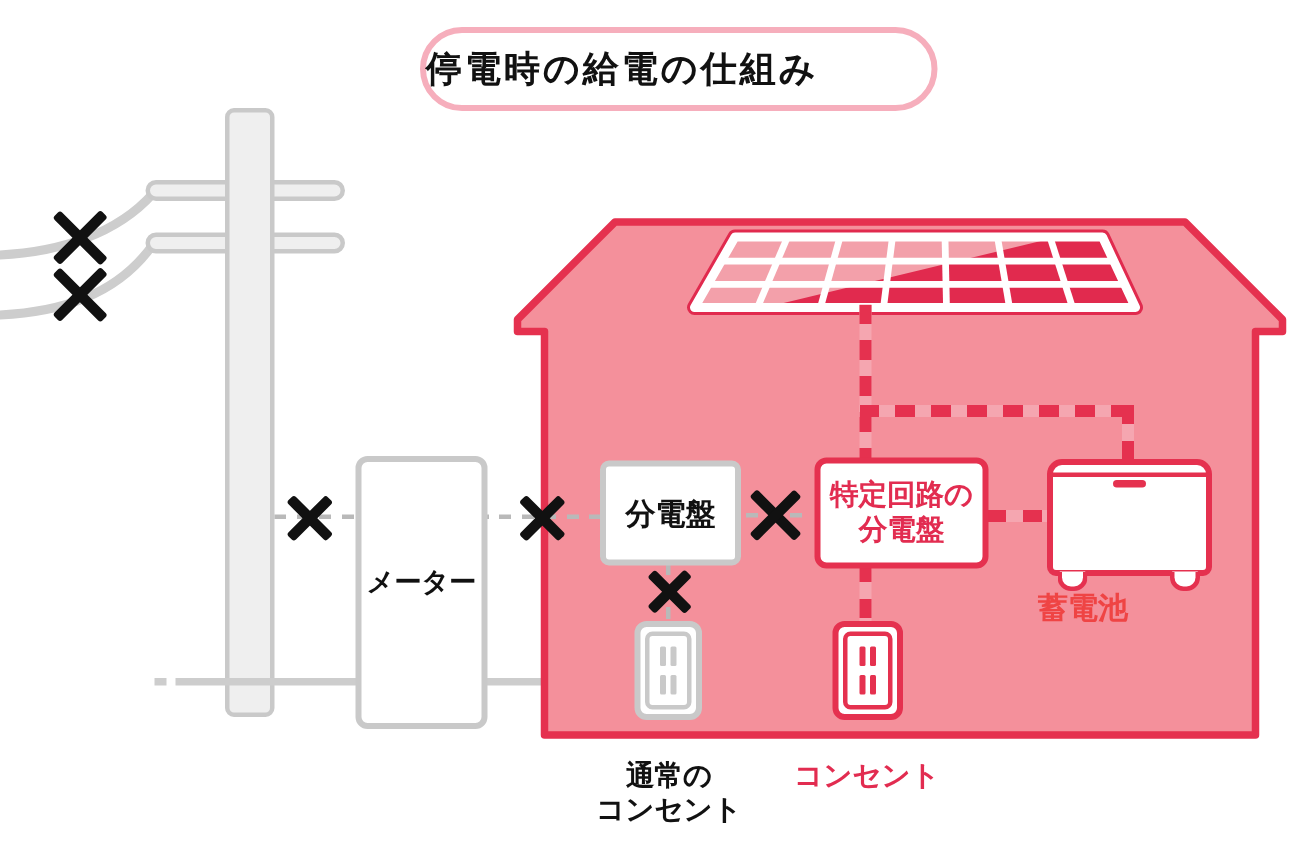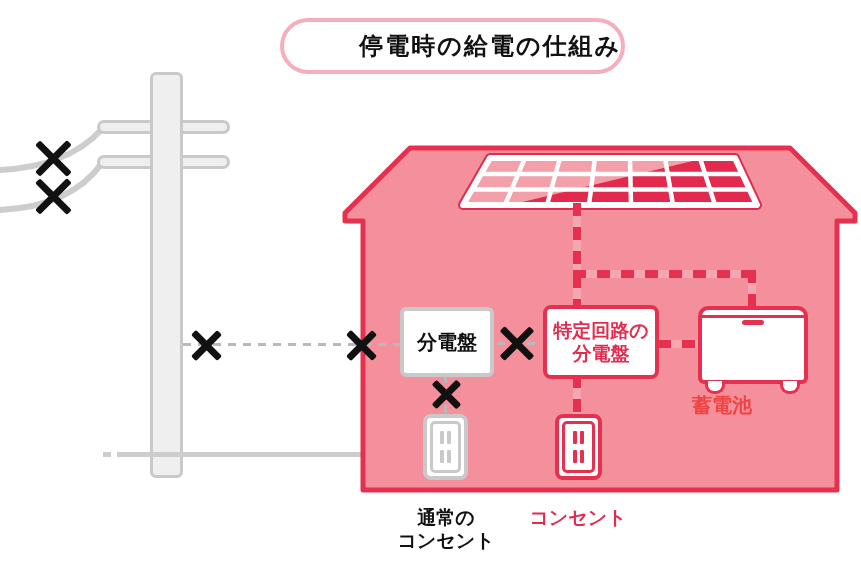--- a/index.html
+++ b/index.html
@@ -5,21 +5,21 @@
   html,body{margin:0;padding:0;background:#ffffff;}
   body{font-family:"DejaVu Sans","Liberation Sans",sans-serif;}
   #stage{position:relative;width:861px;height:571px;background:#ffffff;overflow:hidden;}
   #stage *{box-sizing:border-box;}
   .abs{position:absolute;}
 
   
   .title-box{
     left:280px;top:18px;width:345px;height:56px;
     background:#ffffff;border:4px solid #f6aebc;border-radius:28px;
-    display:flex;align-items:center;justify-content:flex-end;
+    display:flex;align-items:center;justify-content:flex-start;
   }
   .title-box span{font-size:24px;font-weight:bold;color:#111;letter-spacing:2px;}
 
   
   .pole-part{background:#efefef;border:3px solid #c9c9c9;}
   .ground-line{background:#cdcdcd;}
 
   
   .gdash-h{height:3px;background:repeating-linear-gradient(90deg,#b9b9b9 0 8px,rgba(0,0,0,0) 8px 15px);}
   .gdash-v{width:3px;background:repeating-linear-gradient(180deg,#b9b9b9 0 8px,rgba(0,0,0,0) 8px 15px);}
@@ -123,20 +123,23 @@
   <div class="abs gdash-h" style="left:183px;top:343px;width:217px;"></div>
   <div class="abs gdash-h" style="left:497px;top:342px;width:44px;"></div>
   <div class="abs gdash-v" style="left:444px;top:375px;height:40px;"></div>
 
   <div class="abs rdash-v" style="left:573px;top:203px;height:104px;"></div>
   <div class="abs rdash-h" style="left:573px;top:270px;width:183px;"></div>
   <div class="abs rdash-v" style="left:748px;top:270px;height:38px;"></div>
   <div class="abs rdash-h" style="left:658px;top:340px;width:44px;"></div>
   <div class="abs rdash-v" style="left:573px;top:375px;height:42px;"></div>
 
+  <div class="abs meter-box">
+    <span>メーター</span>
+  </div>
 
   <div class="abs dist-box">
     <span>分電盤</span>
   </div>
 
   <div class="abs spec-box">
     <span>特定回路の</span>
     <span>分電盤</span>
   </div>
 

